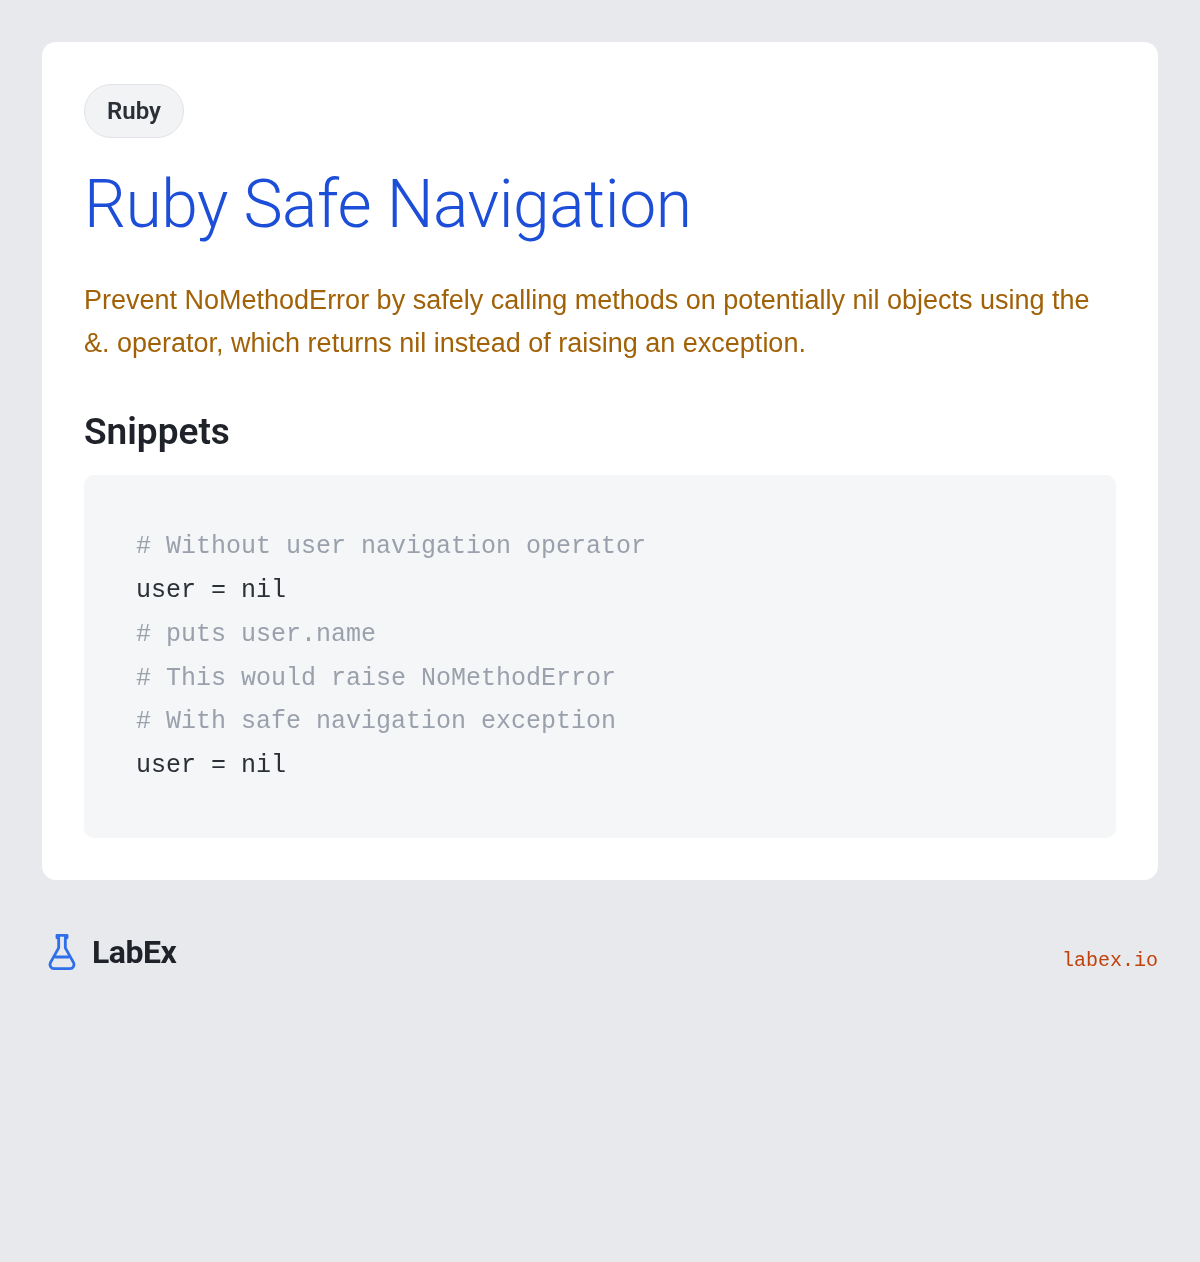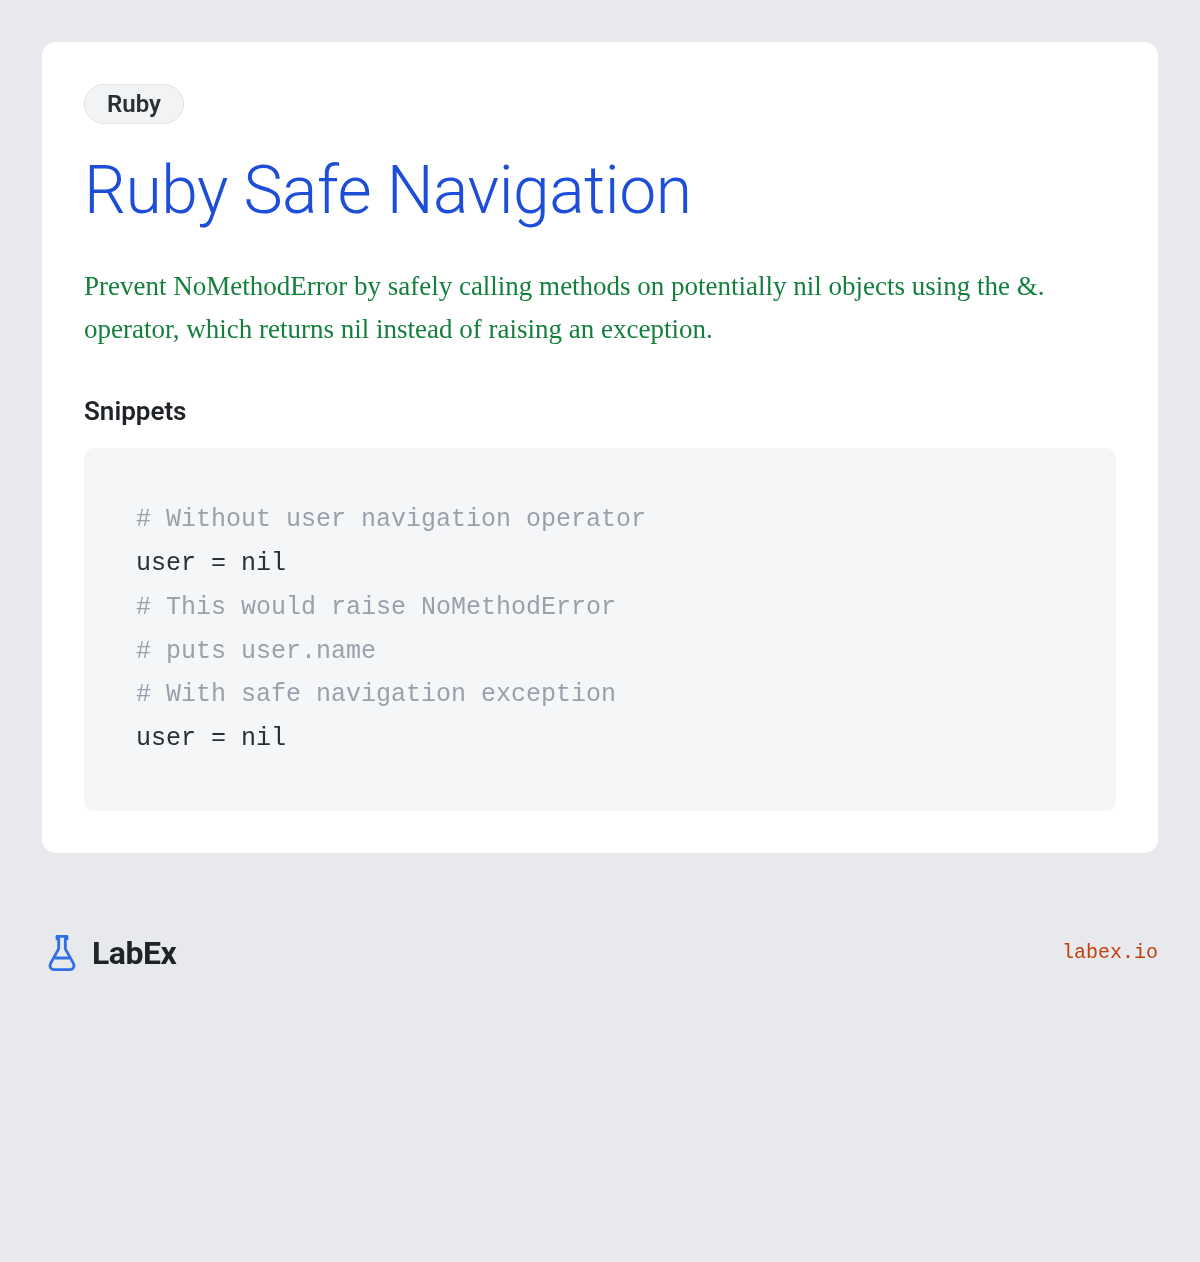--- a/index.html
+++ b/index.html
@@ -15,63 +15,63 @@
     background: #ffffff;
     border-radius: 14px;
     padding: 42px;
     flex: 0 0 auto;
   }
   .tag {
     display: inline-block;
     background: #f1f3f5;
     border: 1px solid #e0e3e7;
     border-radius: 999px;
-    padding: 5px 22px;
+    padding: 12px 22px;
     font-size: 24px;
     font-weight: 600;
     color: #2b2f36;
     margin-bottom: 28px;
   }
   .title {
     font-size: 66px;
     font-weight: 300;
     color: #1d4ed8;
     letter-spacing: -0.5px;
     margin-bottom: 36px;
   }
   .desc {
-    font-family: Liberation Serif, serif;
+    font-family: Liberation Sans, sans-serif;
     font-size: 27px;
     line-height: 1.58;
-    color: #15803d;
+    color: #a16207;
     margin-bottom: 46px;
     margin-top: 8px;
   }
   .snip-h {
-    font-size: 26px;
+    font-size: 37px;
     font-weight: 600;
     color: #1f2329;
     margin-bottom: 22px;
   }
   .code-block {
     background: #f4f6f8;
     border-radius: 10px;
     padding: 50px 52px;
     font-family: "SFMono-Regular", Consolas, "Liberation Mono", Menlo, monospace;
     font-size: 25px;
     line-height: 1.75;
     color: #2b2f36;
   }
   .code-line { white-space: pre; }
   .cm { color: #9aa1ac; }
   .footer {
-    margin-top: 80px;
+    margin-top: 52px;
     display: flex;
     justify-content: space-between;
-    align-items: center;
+    align-items: flex-end;
   }
   .logo-wrap { display: flex; align-items: center; gap: 10px; }
   .logo-svg { width: 40px; height: 40px; }
   .logo-text {
     font-size: 32px;
     font-weight: 700;
     color: #1f2329;
     letter-spacing: -0.5px;
   }
   .site {
@@ -84,22 +84,22 @@
 <body>
 
 <div class="card">
   <span class="tag">Ruby</span>
   <h1 class="title">Ruby Safe Navigation</h1>
   <p class="desc">Prevent NoMethodError by safely calling methods on potentially nil objects using the &amp;. operator, which returns nil instead of raising an exception.</p>
   <h2 class="snip-h">Snippets</h2>
   <div class="code-block">
     <div class="code-line cm"># Without user navigation operator</div>
     <div class="code-line">user = nil</div>
+    <div class="code-line cm"># puts user.name</div>
     <div class="code-line cm"># This would raise NoMethodError</div>
-    <div class="code-line cm"># puts user.name</div>
     <div class="code-line"></div>
     <div class="code-line cm"># With safe navigation exception</div>
     <div class="code-line">user = nil</div>
   </div>
 </div>
 
 <div class="footer">
   <div class="logo-wrap">
     <svg class="logo-svg" viewBox="0 0 48 48">
       <path d="M18 4 h12 v3 h-2 v12 l10 18 a5 5 0 0 1 -4.4 7 H14.4 a5 5 0 0 1 -4.4 -7 l10 -18 V7 h-2 Z" fill="none" stroke="#2f6fea" stroke-width="3.4" stroke-linejoin="round"></path>

